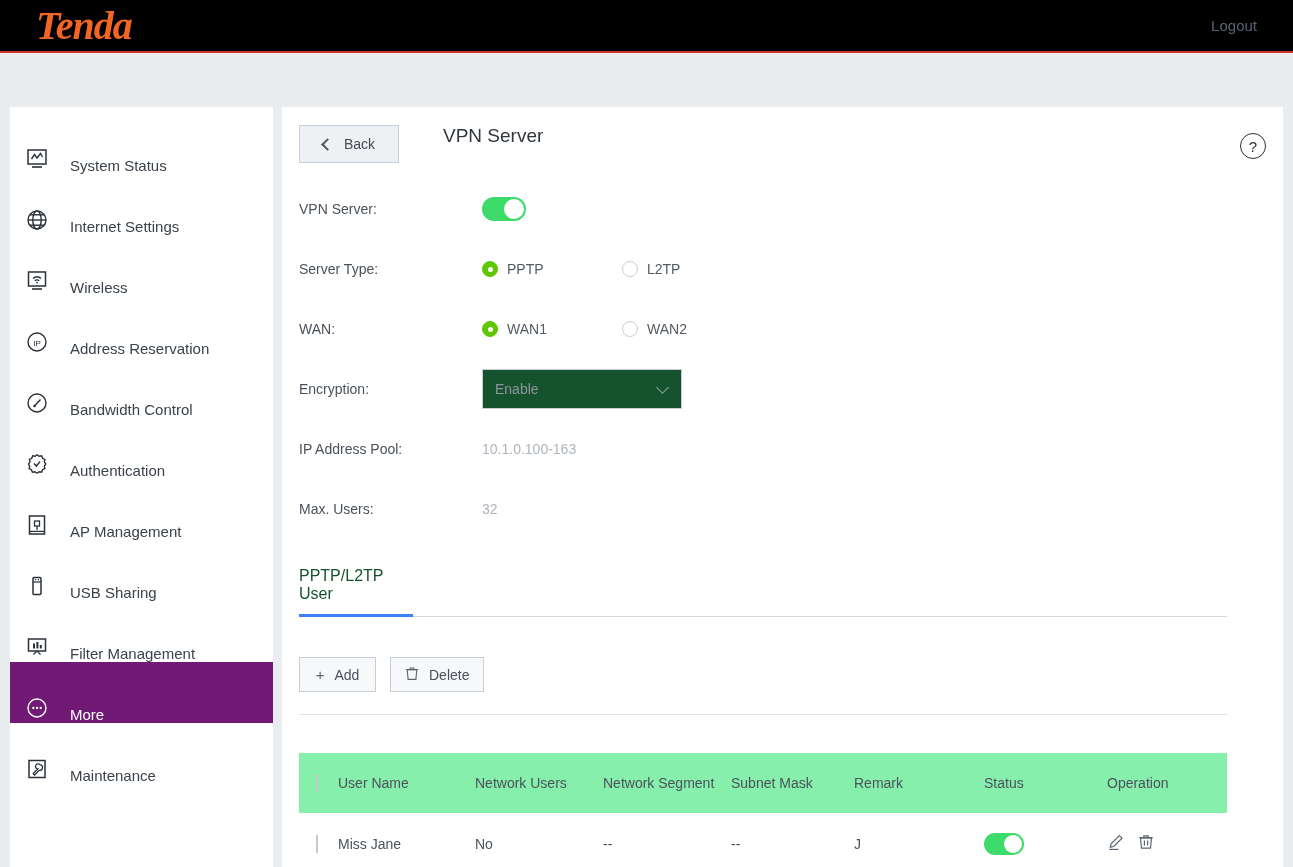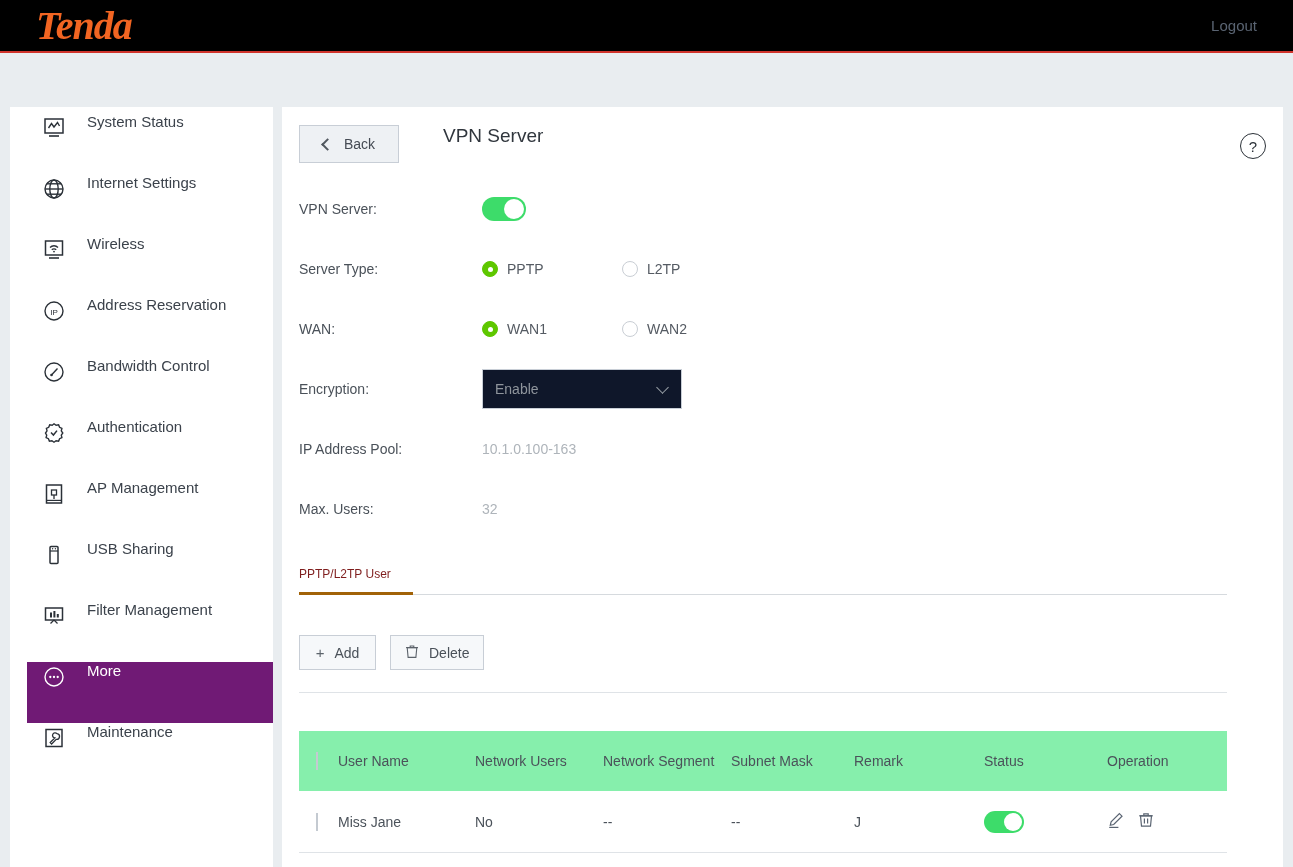--- a/index.html
+++ b/index.html
@@ -54,27 +54,26 @@
   
   .sidebar {
     width: 263px;
     background: #ffffff;
     flex: 0 0 263px;
     padding-top: 6px;
     min-height: 760px;
   }
   .nav-item {
     display: flex;
-    align-items: flex-start;
+    align-items: flex-end;
     height: 61px;
     padding-left: 12px;
     cursor: pointer;
     color: #3b424b;
     font-size: 15px;
-    margin-left: 17px;
   }
   .nav-item .ico {
     width: 30px; height: 30px;
     flex: 0 0 30px;
     display: flex; align-items: center; justify-content: center;
     margin-right: 18px;
   }
   .nav-item .ico svg { display: block; }
   .nav-item.active {
     background: #701a75;
@@ -189,21 +188,21 @@
     width: 5px; height: 5px;
     border-radius: 50%;
     background: #ffffff;
   }
   .radio-opt .lbl { color: #555b63; font-size: 14px; }
   .opt-w1 { width: 122px; }
 
   .select {
     width: 200px; height: 40px;
     border: 1px solid #c8ced6;
-    background: #0f172a;
+    background: #14532d;
     display: flex; align-items: center;
     padding: 0 12px;
     color: #8f959c;
     font-size: 14px;
     cursor: pointer;
     justify-content: space-between;
   }
   .select .chev {
     width: 9px; height: 9px;
     border-right: 1.6px solid #9aa1a8;
@@ -217,25 +216,25 @@
   
   .tabs {
     margin-top: 22px;
     border-bottom: 1px solid #d6dade;
     display: flex;
     padding-left: 0;
     position: relative;
     width: 928px;
   }
   .tab {
-    color: #7f1d1d;
-    font-size: 12px;
+    color: #14532d;
+    font-size: 16px;
     padding: 6px 0 11px 0;
     width: 114px;
-    border-bottom: 3px solid #a16207;
+    border-bottom: 3px solid #3b82f6;
     margin-bottom: -1px;
     cursor: pointer;
   }
 
   
   .actions {
     display: flex;
     gap: 14px;
     margin-top: 40px;
     padding-bottom: 22px;

